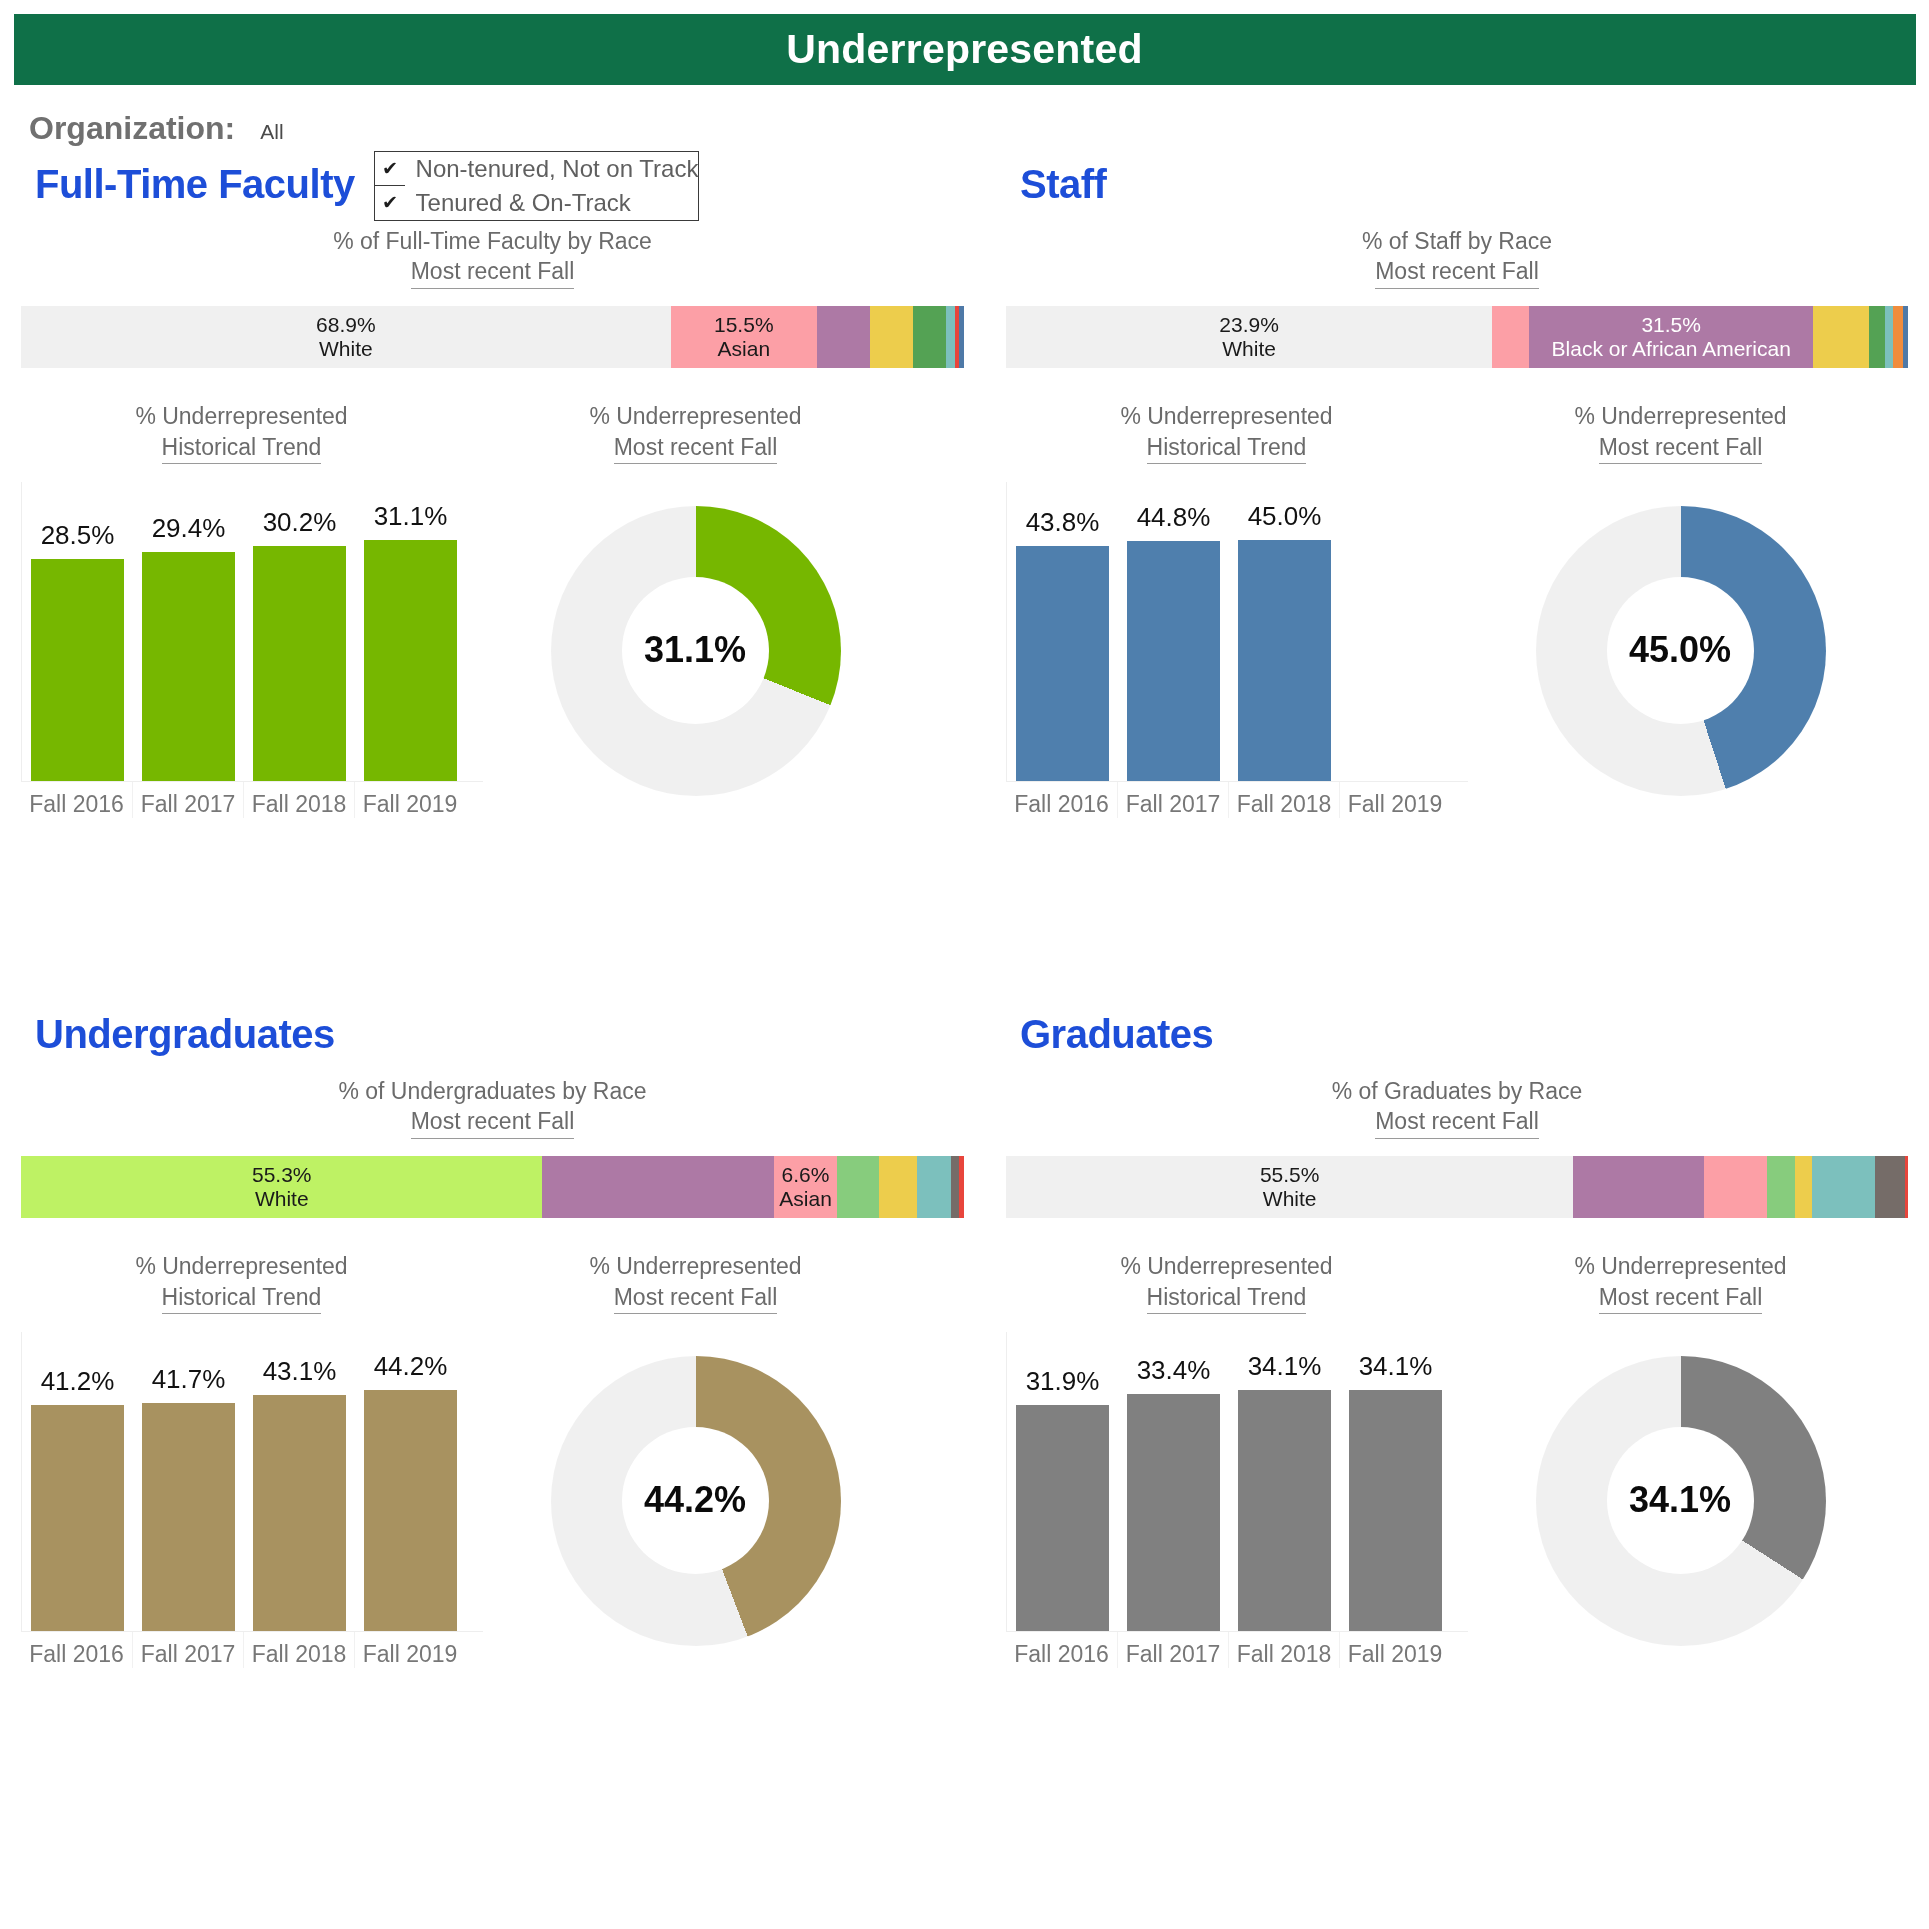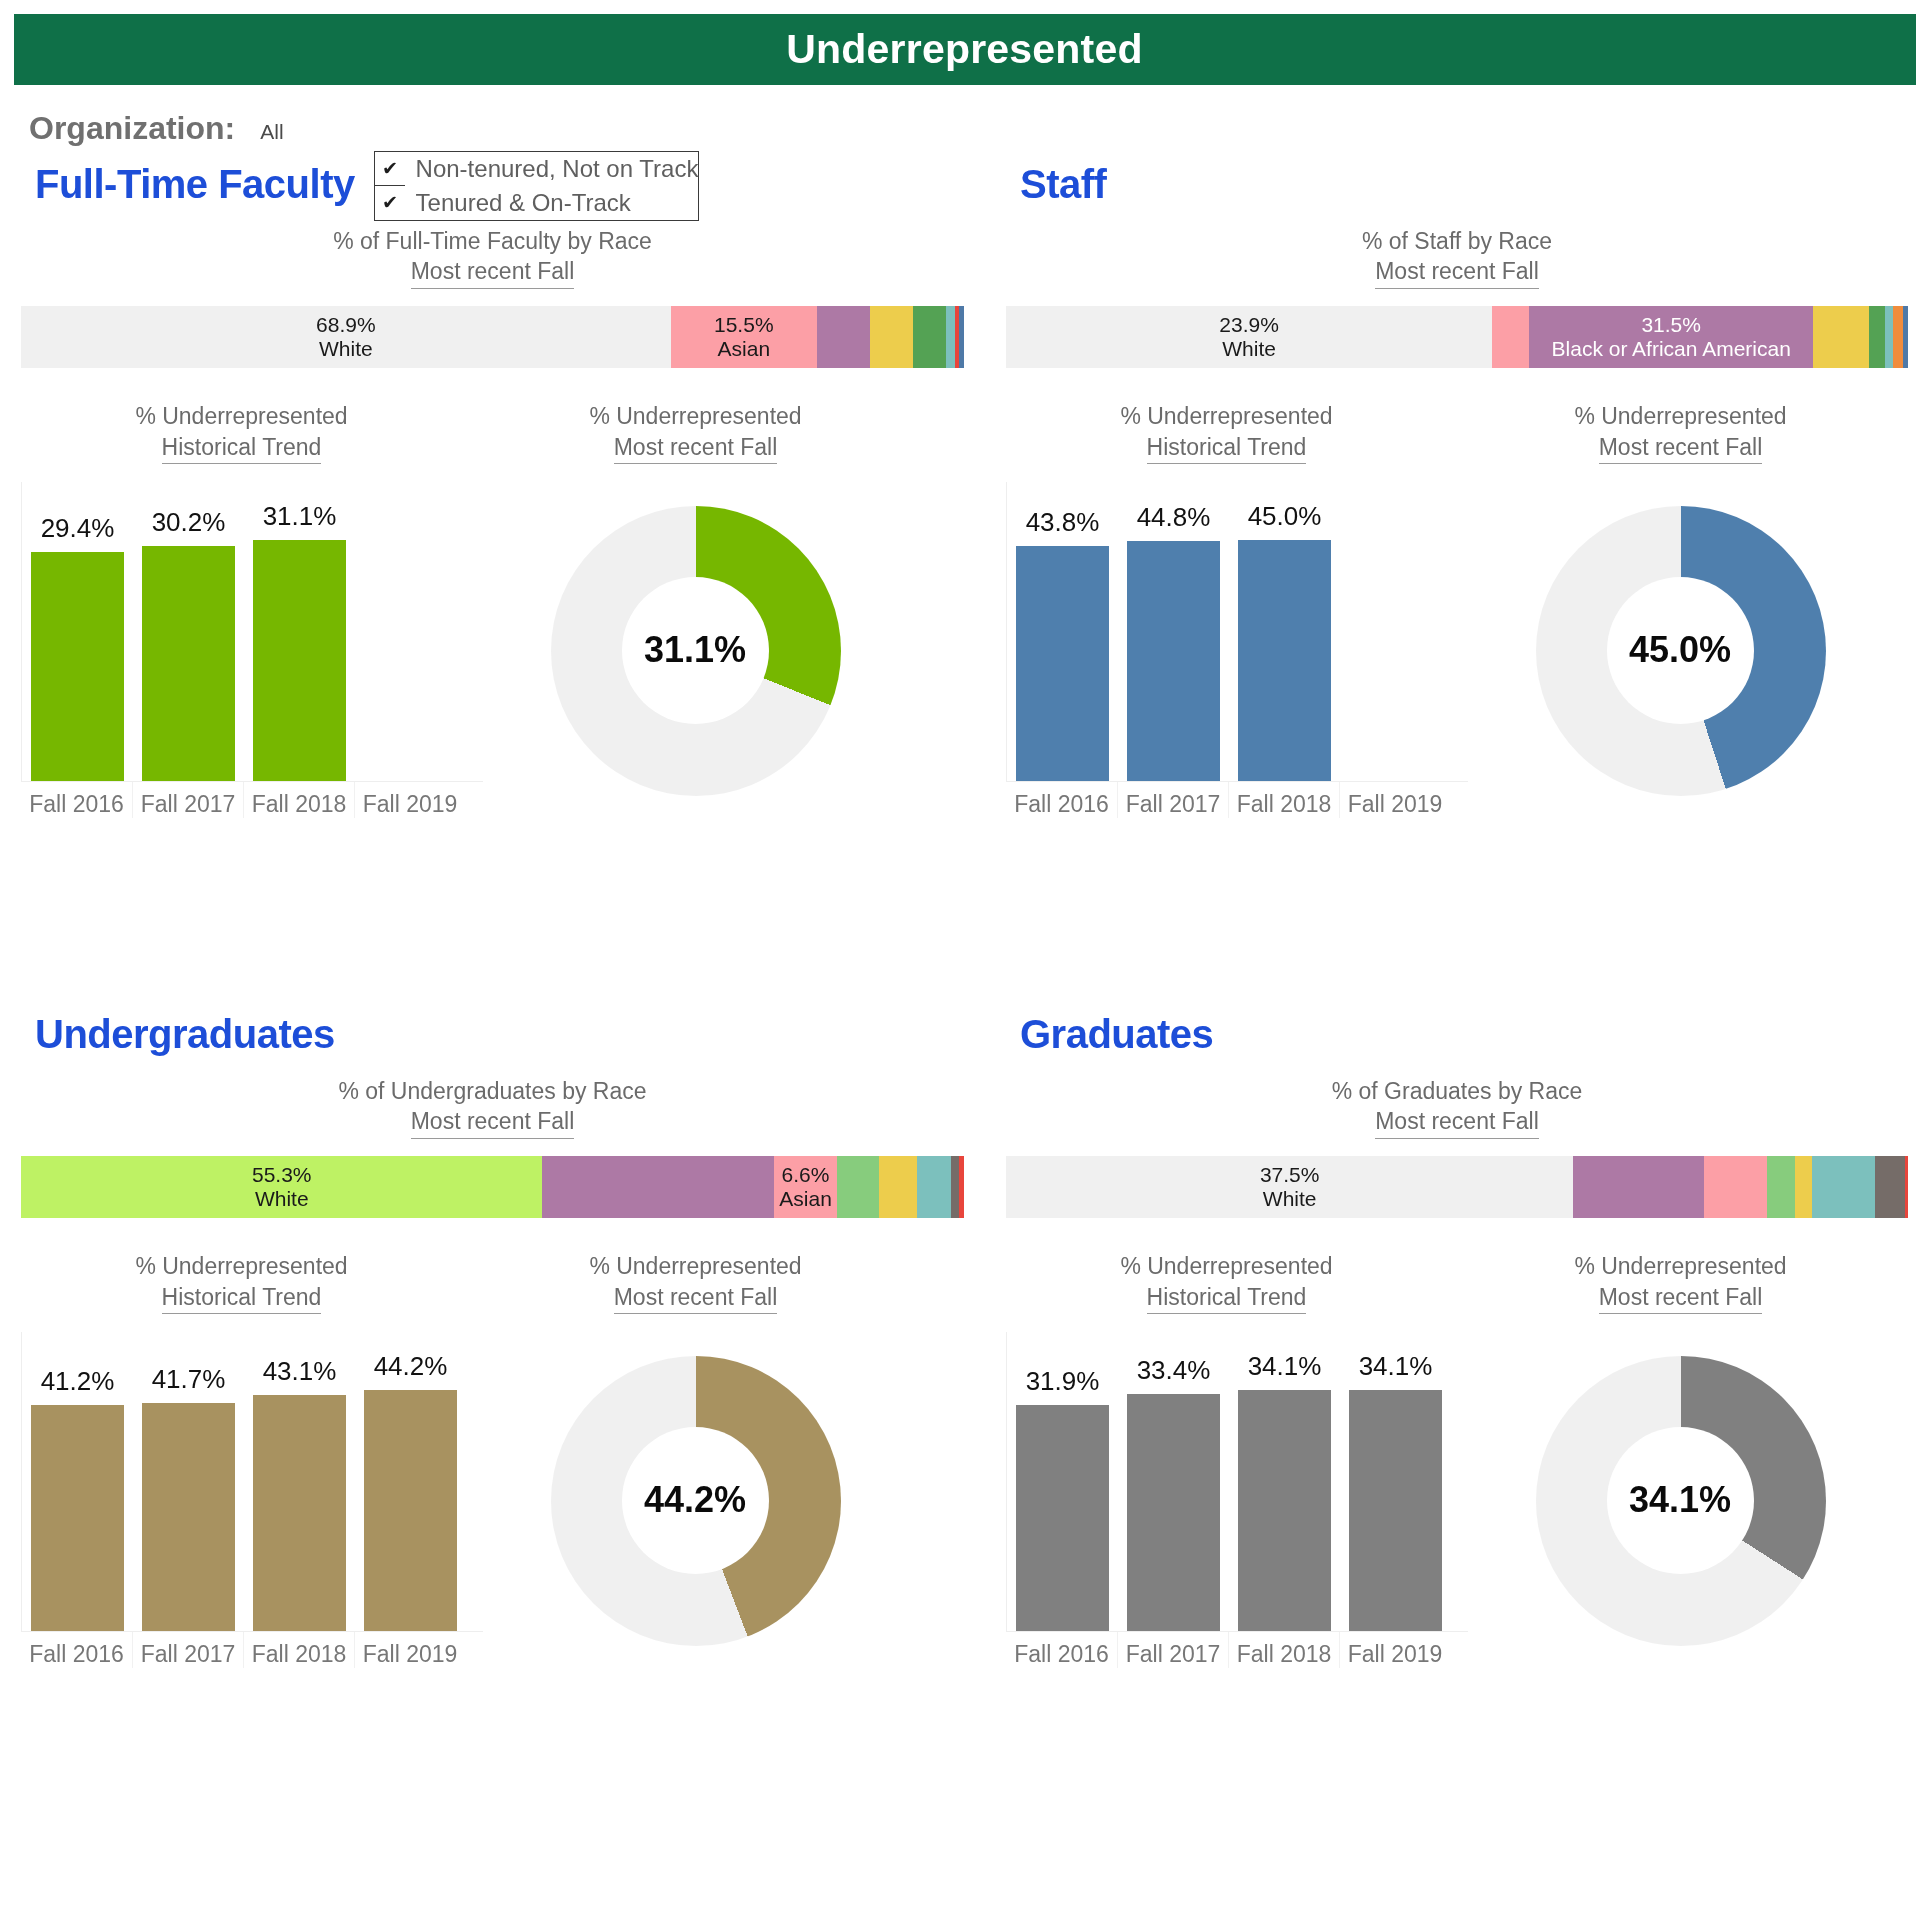--- a/index.html
+++ b/index.html
@@ -254,20 +254,24 @@
         </div>
         <div class="caption" style="width: 425px;">
           <div>% Underrepresented</div>
           <div><span class="u">Most recent Fall</span></div>
         </div>
       </div>
       <div class="charts">
         <div class="barchart" style="width: 483px;">
           <div class="bars">
             <div class="bargroup" style="width: 111px;">
+              <div class="barval">28.5%</div>
+              <div class="bar" style="height: 222px; background: rgb(118, 183, 0);"></div>
+            </div>
+            <div class="bargroup" style="width: 111px;">
               <div class="barval">29.4%</div>
               <div class="bar" style="height: 229px; background: rgb(118, 183, 0);"></div>
             </div>
             <div class="bargroup" style="width: 111px;">
               <div class="barval">30.2%</div>
               <div class="bar" style="height: 235px; background: rgb(118, 183, 0);"></div>
             </div>
             <div class="bargroup" style="width: 111px;">
               <div class="barval">31.1%</div>
               <div class="bar" style="height: 241px; background: rgb(118, 183, 0);"></div>
@@ -433,21 +437,21 @@
       <div class="panel-head">
         <div class="panel-title">Graduates</div>
       </div>
       <div class="caption">
         <div>% of Graduates by Race</div>
         <div><span class="u">Most recent Fall</span></div>
       </div>
       <div class="race-wrap">
         <div class="race-bar">
           <div class="seg" style="flex: 0 0 62.9%; background: rgb(240, 240, 240); color: rgb(26, 26, 26);">
-            <div class="pct">37.5%</div>
+            <div class="pct">55.5%</div>
             <div>White</div>
           </div>
           <div class="seg" style="flex: 0 0 14.5%; background: rgb(173, 121, 165); color: rgb(255, 255, 255);"></div>
           <div class="seg" style="flex: 0 0 7%; background: rgb(252, 159, 166); color: rgb(26, 26, 26);"></div>
           <div class="seg" style="flex: 0 0 3.1%; background: rgb(135, 204, 125); color: rgb(26, 26, 26);"></div>
           <div class="seg" style="flex: 0 0 1.9%; background: rgb(237, 205, 76); color: rgb(26, 26, 26);"></div>
           <div class="seg" style="flex: 0 0 7%; background: rgb(124, 192, 189); color: rgb(255, 255, 255);"></div>
           <div class="seg" style="flex: 0 0 3.3%; background: rgb(117, 108, 104); color: rgb(255, 255, 255);"></div>
           <div class="seg" style="flex: 0 0 0.3%; background: rgb(232, 69, 60); color: rgb(255, 255, 255);"></div>
         </div>

